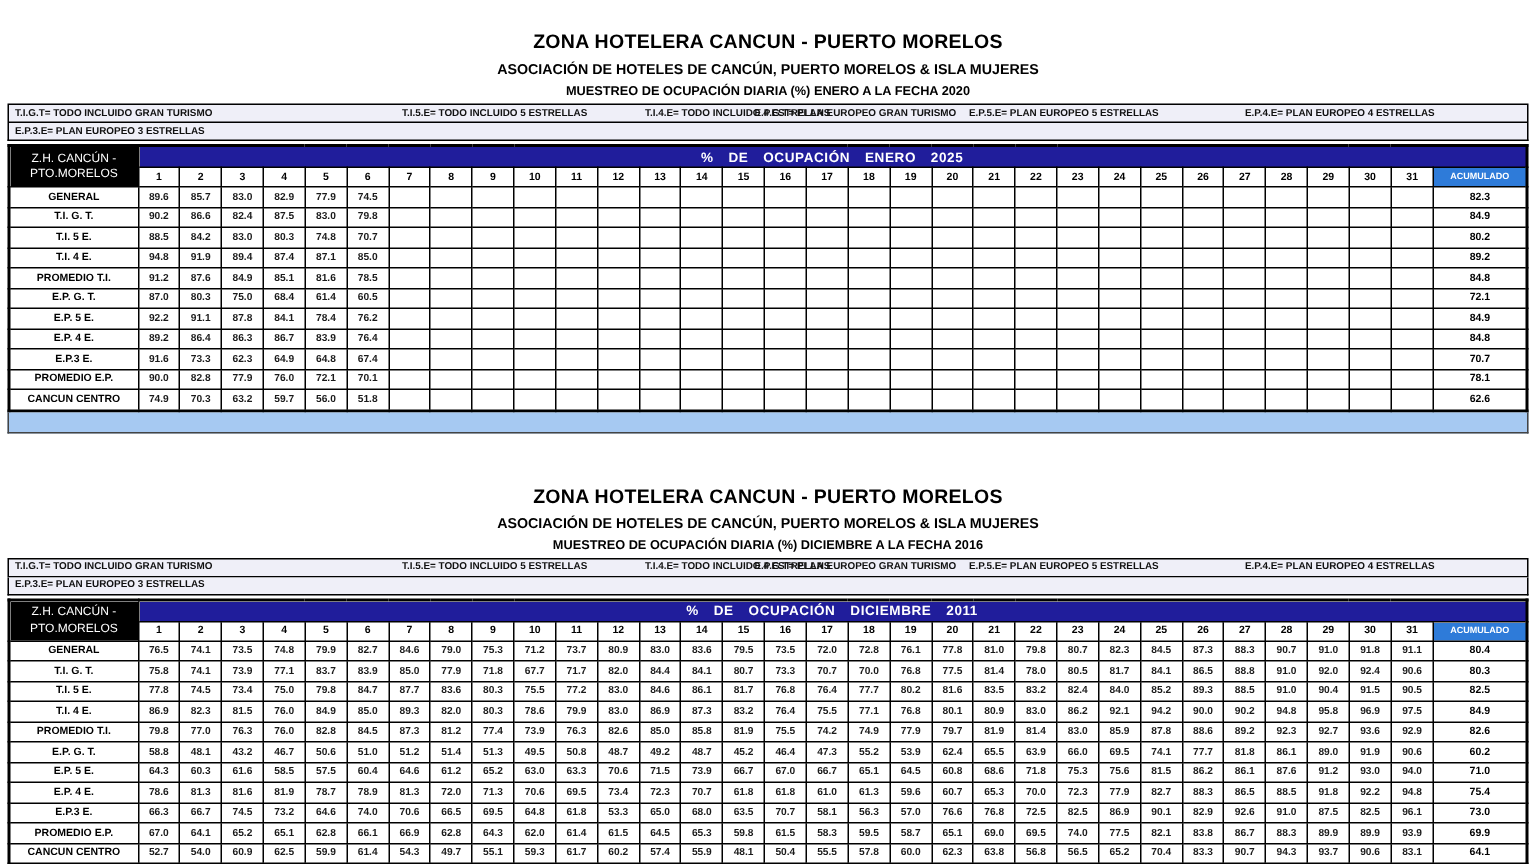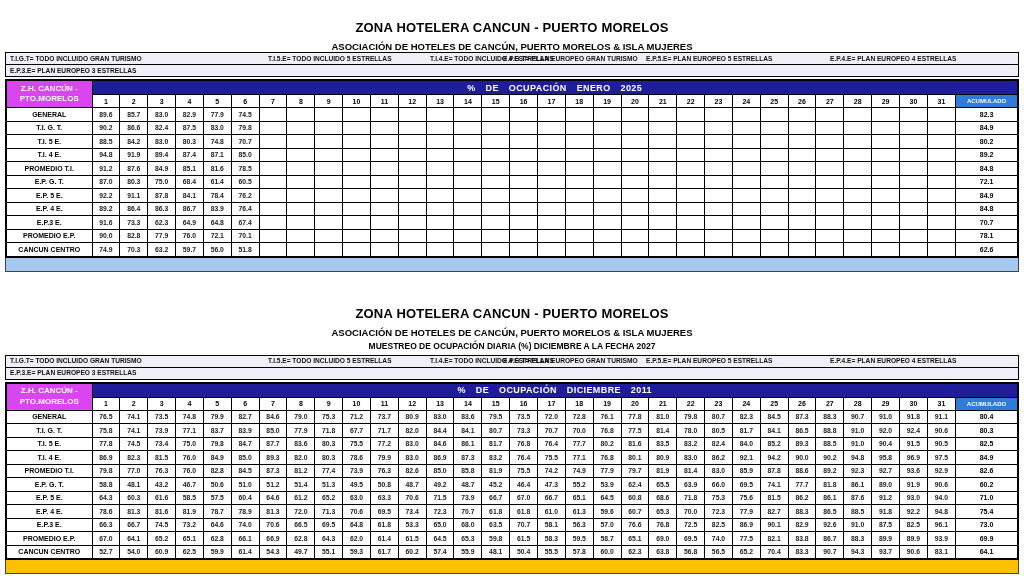--- a/index.html
+++ b/index.html
@@ -9,37 +9,38 @@
   .title1{text-align:center;font-weight:bold;font-size:13px;color:#000;padding-top:20px;letter-spacing:.2px;}
   .title2{text-align:center;font-weight:bold;font-size:9.5px;color:#000;margin-top:6px;}
   .title3{text-align:center;font-weight:bold;font-size:8.5px;color:#000;margin-top:3px;margin-bottom:4px;}
   .legend{position:relative;height:11px;border:1px solid #000;background:#EFEFF8;font-size:6.6px;font-weight:bold;color:#111;}
   .legend + .legend{border-top:none;}
   .legend .li{position:absolute;top:1.5px;white-space:nowrap;}
   .p0{left:4px;} .p1{left:262px;} .p2{left:424px;} .p3{left:497px;} .p4{left:640px;} .p5{left:824px;}
   .occ-table{width:100%;border-collapse:collapse;table-layout:fixed;border:2px solid #000;margin-top:2px;}
   .occ-table th,.occ-table td{border:1px solid #000;padding:0;text-align:center;vertical-align:middle;overflow:hidden;white-space:nowrap;}
   .col-label{width:86px;} .col-acum{width:62px;}
-  .corner{background:#d946ef;color:#fff;font-size:8px;font-weight:bold;line-height:1.3;}
+  .corner{background:#000000;color:#fff;font-size:8px;font-weight:normal;line-height:1.3;}
   .band{background:#201D9B;color:#fff;font-size:9px;font-weight:bold;height:13px;word-spacing:7px;letter-spacing:.4px;}
   .day-th{font-size:7px;font-weight:bold;background:#fff;height:12px;color:#000;}
   .acum-th{background:#2E7BD9;color:#fff;font-size:6px;font-weight:bold;}
   .row-label{font-size:7px;font-weight:bold;background:#fff;height:12.5px;color:#000;}
   .val{font-size:6.8px;font-weight:bold;color:#1a1a1a;background:#fff;}
   .acum-val{font-size:7px;font-weight:bold;color:#000;background:#fff;}
   .footer-bar{height:13px;border:1px solid #444;border-top:none;}
   .footer-blue{background:#A6C9F2;}
   .footer-yellow{background:#FFC000;}
 </style>
 </head>
 <body>
 
 <div class="report-section sec-jan">
   <div class="title1">ZONA HOTELERA CANCUN - PUERTO MORELOS</div>
   <div class="title2">ASOCIACIÓN DE HOTELES DE CANCÚN, PUERTO MORELOS &amp; ISLA MUJERES</div>
+  <div class="title3">MUESTREO DE OCUPACIÓN DIARIA (%) ENERO  A  LA  FECHA  2020</div>
   <div class="legend">
     <span class="li p0">T.I.G.T= TODO INCLUIDO GRAN TURISMO</span>
     <span class="li p1">T.I.5.E= TODO INCLUIDO 5 ESTRELLAS</span>
     <span class="li p2">T.I.4.E= TODO INCLUIDO 4 ESTRELLAS</span>
     <span class="li p3">E.P.G.T= PLAN EUROPEO GRAN TURISMO</span>
     <span class="li p4">E.P.5.E= PLAN EUROPEO 5 ESTRELLAS</span>
     <span class="li p5">E.P.4.E= PLAN EUROPEO 4 ESTRELLAS</span>
   </div>
   <div class="legend">
     <span class="li p0">E.P.3.E= PLAN EUROPEO 3 ESTRELLAS</span>
@@ -510,21 +511,21 @@
           <td class="acum-val">62.6</td>
         </tr>
       </tbody>
   </table>
   <div class="footer-bar footer-blue"></div>
 </div>
 
 <div class="report-section sec-dec">
   <div class="title1">ZONA HOTELERA CANCUN - PUERTO MORELOS</div>
   <div class="title2">ASOCIACIÓN DE HOTELES DE CANCÚN, PUERTO MORELOS &amp; ISLA MUJERES</div>
-  <div class="title3">MUESTREO DE OCUPACIÓN DIARIA (%) DICIEMBRE A LA FECHA 2027</div>
+  <div class="title3">MUESTREO DE OCUPACIÓN DIARIA (%) DICIEMBRE A LA FECHA 2016</div>
   <div class="legend">
     <span class="li p0">T.I.G.T= TODO INCLUIDO GRAN TURISMO</span>
     <span class="li p1">T.I.5.E= TODO INCLUIDO 5 ESTRELLAS</span>
     <span class="li p2">T.I.4.E= TODO INCLUIDO 4 ESTRELLAS</span>
     <span class="li p3">E.P.G.T= PLAN EUROPEO GRAN TURISMO</span>
     <span class="li p4">E.P.5.E= PLAN EUROPEO 5 ESTRELLAS</span>
     <span class="li p5">E.P.4.E= PLAN EUROPEO 4 ESTRELLAS</span>
   </div>
   <div class="legend">
     <span class="li p0">E.P.3.E= PLAN EUROPEO 3 ESTRELLAS</span>

